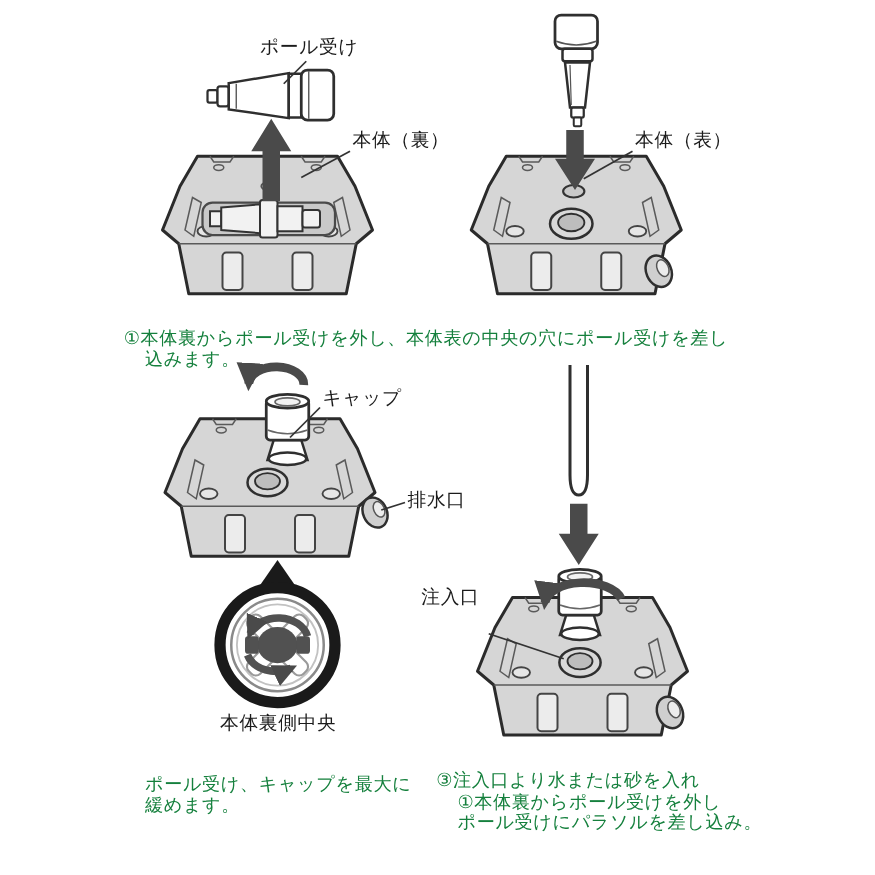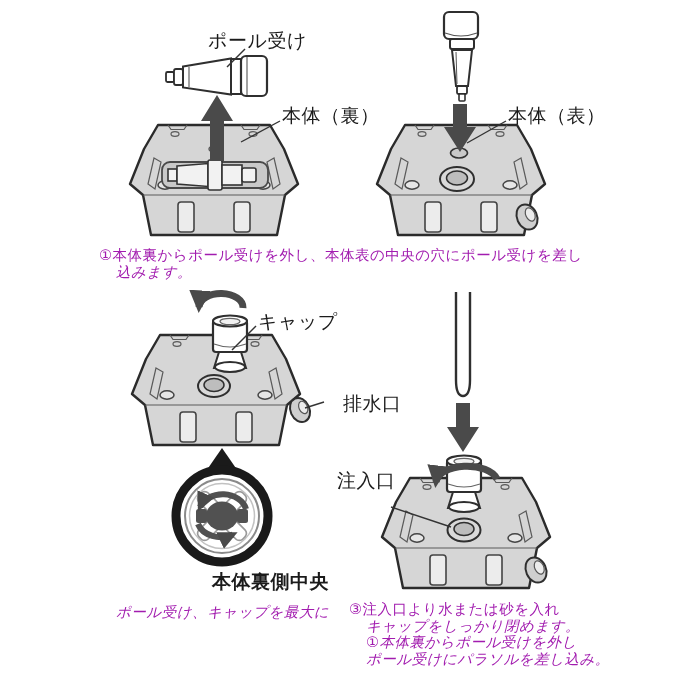--- a/index.html
+++ b/index.html
@@ -1,22 +1,22 @@
 <!DOCTYPE html>
 <html><head>
 <meta charset="utf-8">
 <style>
   html,body{margin:0;padding:0;background:#fff;}
   .page{position:relative;width:700px;height:700px;background:#ffffff;overflow:hidden;
         font-family:"Liberation Sans","DejaVu Sans",sans-serif;color:#1b1b1b;}
   svg.art{position:absolute;left:0;top:0;}
-  .lbl{position:absolute;font-size:19px;letter-spacing:.5px;white-space:nowrap;color:#1b1b1b;}
-  .lbl.bold{font-weight:bold;margin-left:36px;}
-  .step{position:absolute;font-size:14.5px;line-height:16.5px;letter-spacing:.5px;color:#a21caf;}
-  .step .cont{padding-left:17px;font-style:italic;}
+  .lbl{position:absolute;font-size:15px;letter-spacing:.5px;white-space:nowrap;color:#1b1b1b;}
+  .lbl.bold{font-weight:normal;}
+  .step{position:absolute;font-size:14.5px;line-height:16.5px;letter-spacing:.5px;color:#15803d;margin-top:16px;}
+  .step .cont{padding-left:17px;}
 </style>
 </head>
 <body>
 
 <div class="page">
 
   <svg class="art" width="700" height="700" viewBox="0 0 700 700">
     <defs>
       <marker id="ah" viewBox="0 0 10 10" refX="7" refY="5" markerWidth="3.4" markerHeight="3.4" orient="auto">
         <path d="M0,0.5 L9.5,5 L0,9.5 Z" fill="#4a4a4a"></path>
@@ -143,33 +143,33 @@
       <path d="M463,452 L447,427 L456,427 L456,403 L470,403 L470,427 L479,427 Z" fill="#4a4a4a"></path>
       <path d="M497,479 A 31,17 0 0 0 436,482" stroke="#4a4a4a" stroke-width="7" fill="none" marker-end="url(#ah)"></path>
       <line x1="391" y1="507" x2="451" y2="527" stroke="#333333" stroke-width="1.4"></line>
     </g>
   </svg>
 
   <div class="lbl" style="left:208px;top:28px">ポール受け</div>
   <div class="lbl" style="left:282px;top:103px">本体（裏）</div>
   <div class="lbl" style="left:508px;top:103px">本体（表）</div>
   <div class="lbl" style="left:258px;top:309px">キャップ</div>
-  <div class="lbl" style="left:343px;top:391px">排水口</div>
+  <div class="lbl" style="left:326px;top:391px">排水口</div>
   <div class="lbl" style="left:337px;top:468px">注入口</div>
   <div class="lbl bold" style="left:176px;top:569px">本体裏側中央</div>
 
   <div class="step" style="left:99px;top:247px;width:525px">
     <div class="ln">①本体裏からポール受けを外し、本体表の中央の穴にポール受けを差し</div>
     <div class="ln cont">込みます。</div>
   </div>
 
   <div class="step" style="left:99px;top:604px;width:255px">
     <div class="ln cont">ポール受け、キャップを最大に</div>
+    <div class="ln cont">緩めます。</div>
   </div>
 
   <div class="step" style="left:349px;top:601px;width:300px">
     <div class="ln">③注入口より水または砂を入れ</div>
-    <div class="ln cont">キャップをしっかり閉めます。</div>
     <div class="ln cont">①本体裏からポール受けを外し</div>
     <div class="ln cont">ポール受けにパラソルを差し込み。</div>
   </div>
 
 </div>
 
 </body></html>

